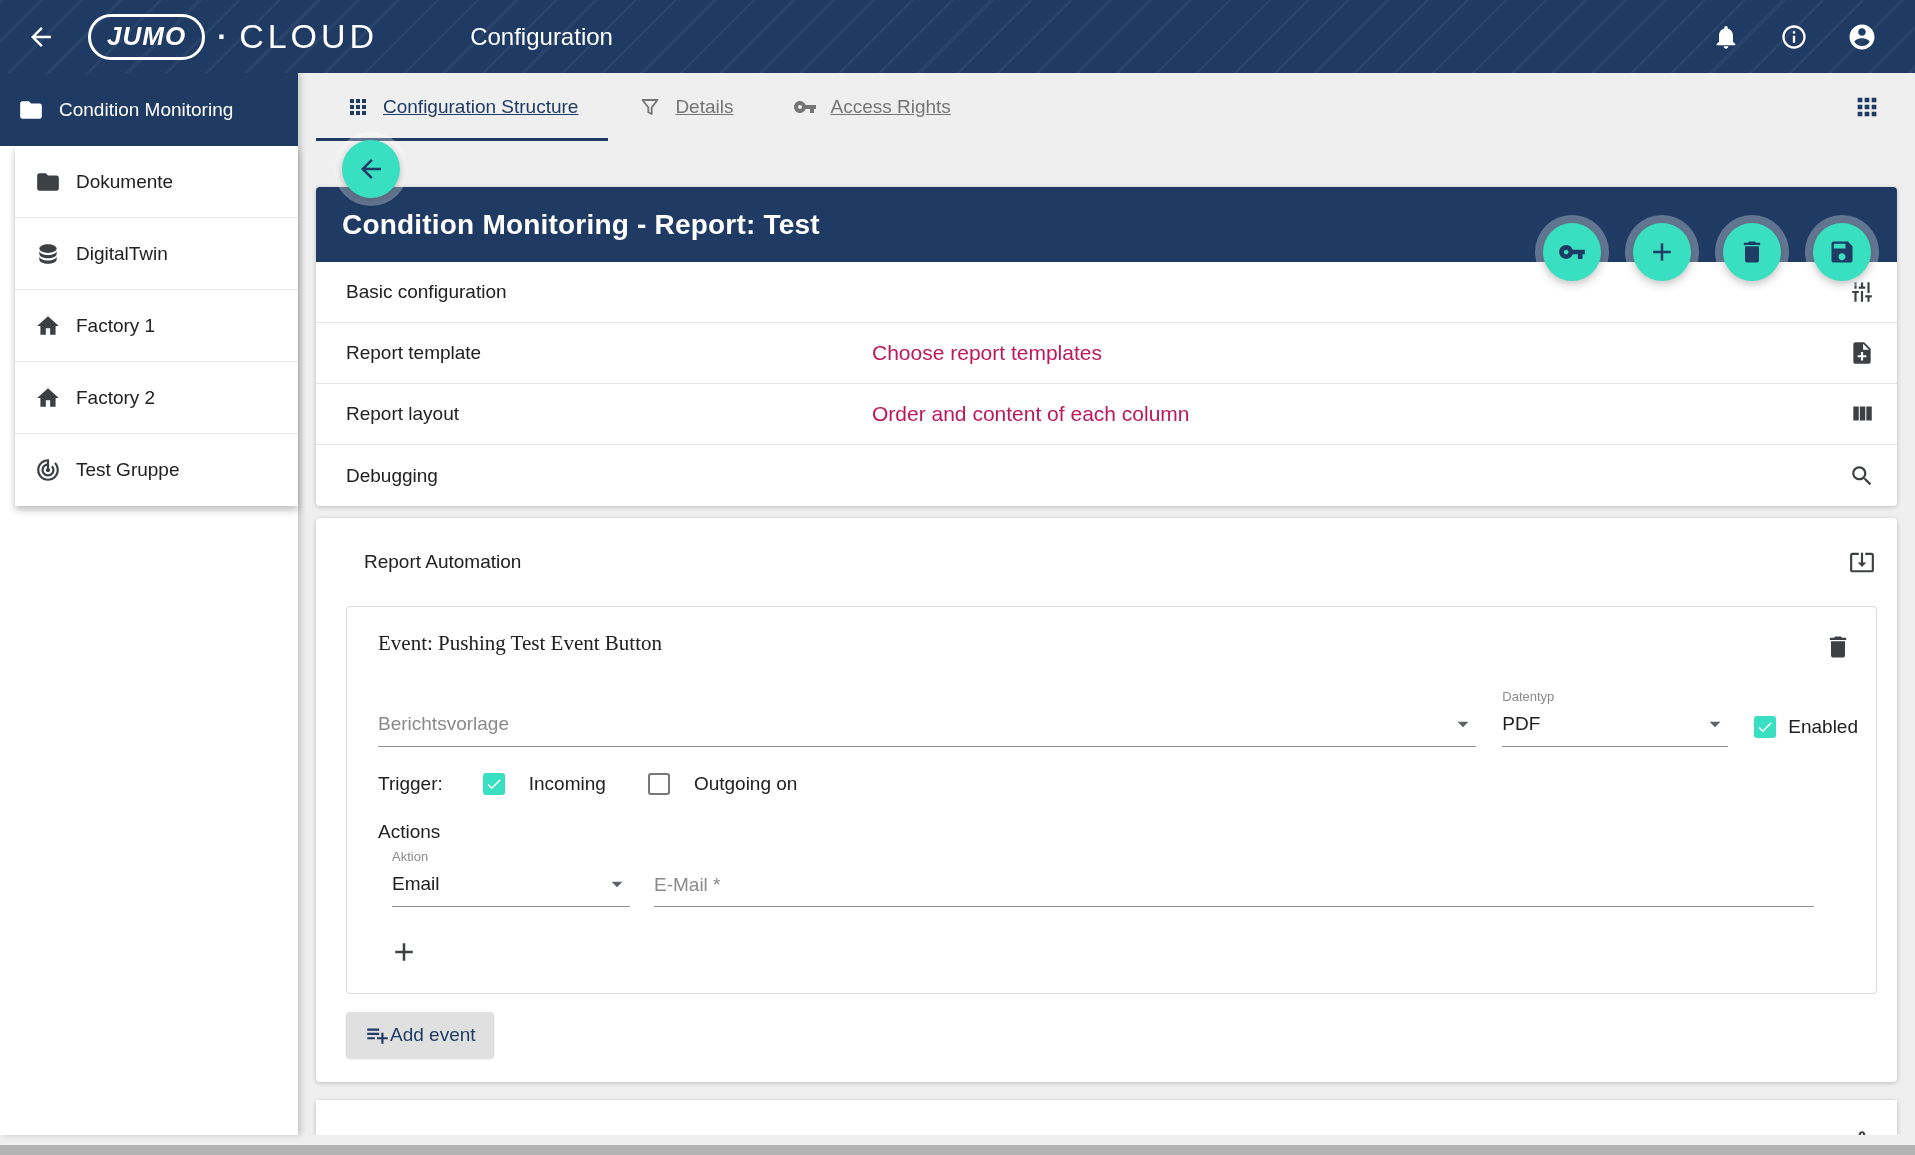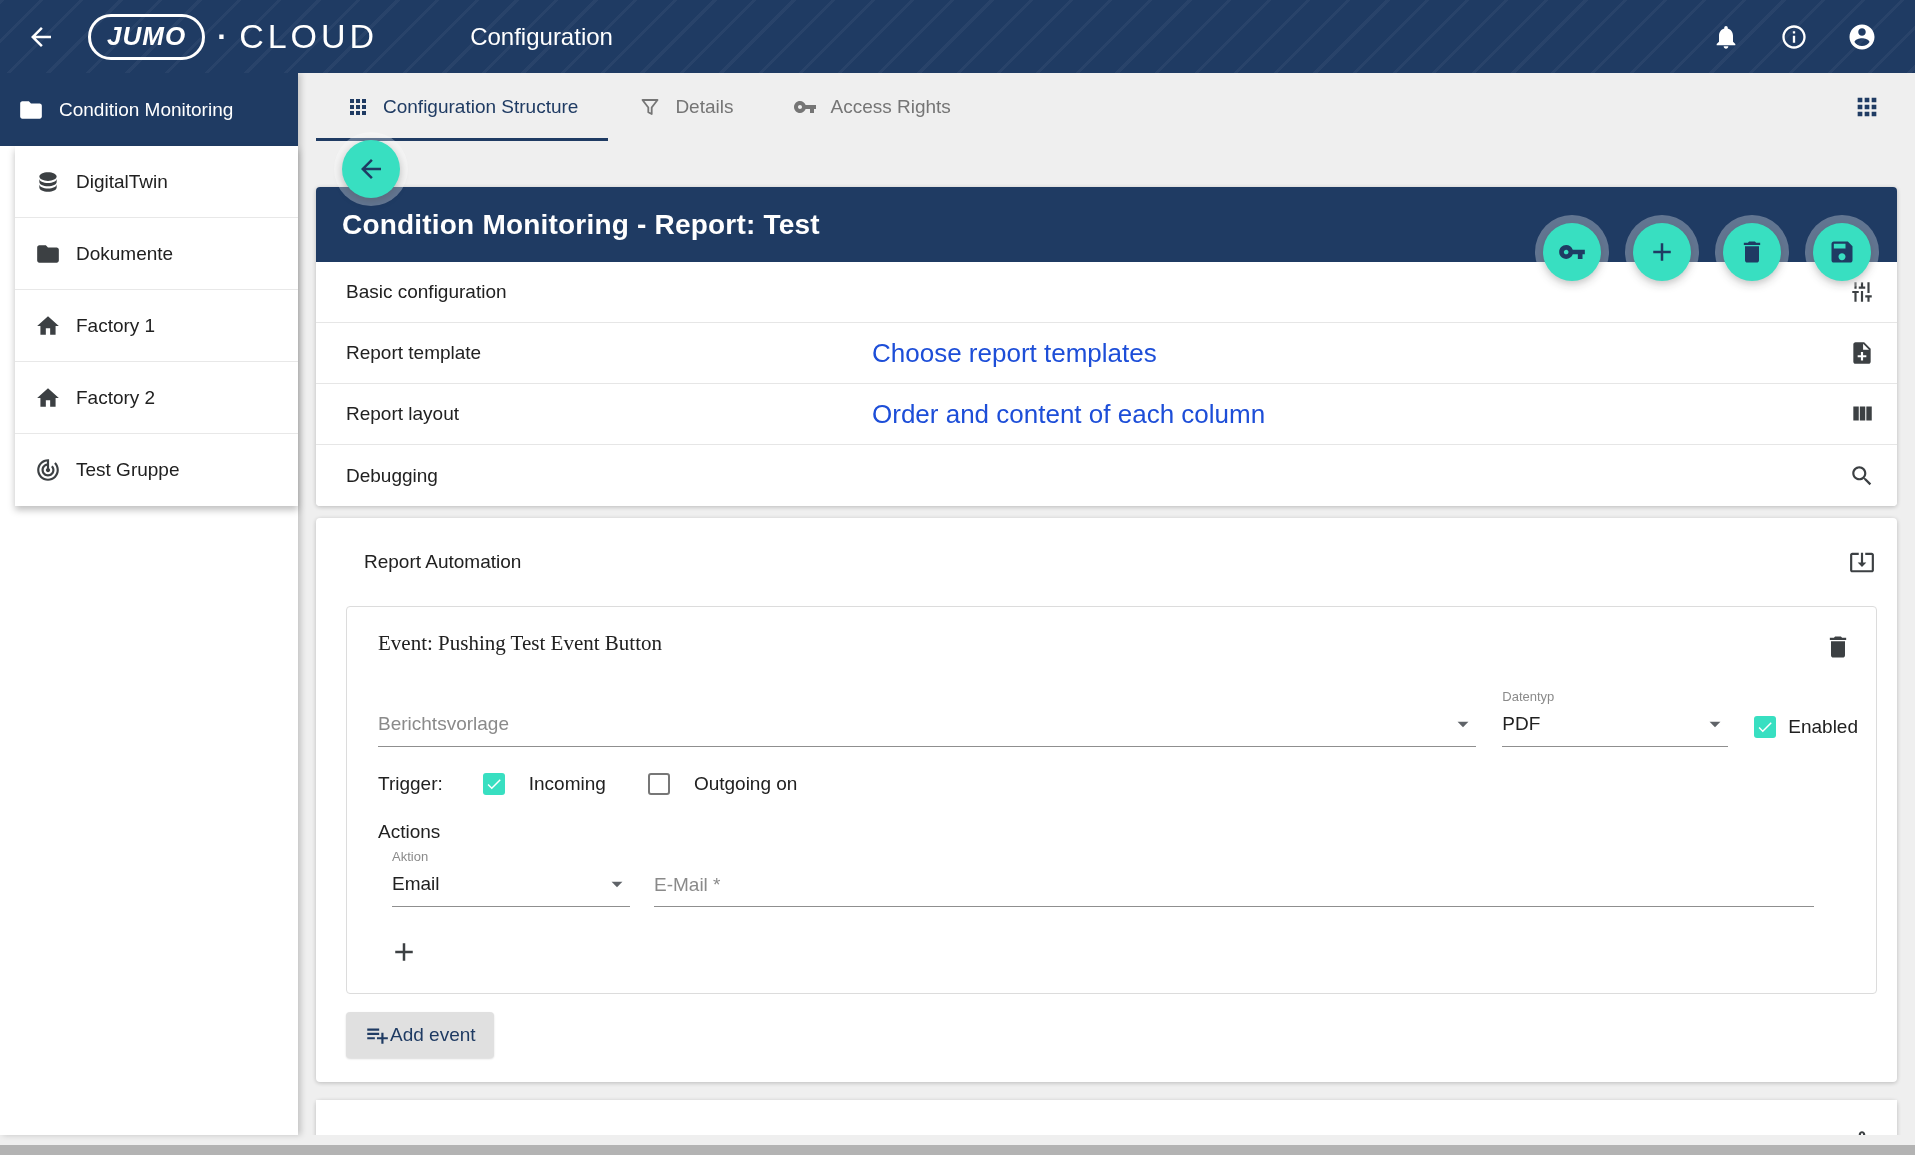--- a/index.html
+++ b/index.html
@@ -32,21 +32,21 @@
   .sidebar-item { height:72px; display:flex; align-items:center; gap:15px; padding:0 20px;
     font-size:19px; color:#212121; border-bottom:1px solid #e8e8e8; background:#fff; cursor:pointer; }
   .sidebar-item:last-child { border-bottom:none; }
   .sidebar-item .s-icon, .sidebar-selected .s-icon { display:flex; color:#3c4043; }
   .sidebar-selected .s-icon { color:#fff; }
 
   
   .main { flex:1; position:relative; overflow:hidden; }
   .tabs-row { height:68px; display:flex; align-items:stretch; padding-left:18px; }
   .tab { display:flex; align-items:center; gap:13px; padding:0 30px; font-size:19px;
-    color:#757575; position:relative; cursor:pointer; }
+    color:#757575; position:relative; cursor:pointer;text-decoration:underline; }
   .tab.active { color:#1f3b63; }
   .tab.active::after { content:""; position:absolute; left:0; right:0; bottom:0;
     height:3px; background:#1f3b63; }
   .tab .t-icon { display:flex; }
   .tabs-grid-btn { margin-left:auto; margin-right:26px; align-self:center; width:44px; height:44px;
     display:flex; align-items:center; justify-content:center; color:#1f3b63; cursor:pointer; }
 
   .content { padding:0 18px; position:relative; }
   .card { background:#fff; border-radius:4px; box-shadow:0 1px 4px rgba(0,0,0,0.22); }
 
@@ -59,21 +59,21 @@
     align-items:center; justify-content:center; cursor:pointer; color:#1f3b63;
     box-shadow:0 0 0 8px rgba(255,255,255,0.3), 0 3px 8px rgba(0,0,0,0.35); }
   .back-fab { position:absolute; left:26px; top:-47px; z-index:6; }
   .band-fabs { position:absolute; right:26px; top:36px; display:flex; gap:32px; z-index:6; }
 
   
   .row { height:61px; display:flex; align-items:center; padding:0 22px 0 30px;
     border-bottom:1px solid #e6e6e6; cursor:pointer; background:#fff; }
   .row:last-child { border-bottom:none; border-radius:0 0 4px 4px; }
   .row-label { font-size:19px; color:#212121; width:526px; flex:none; }
-  .row-value { font-size:26px; color:#1d4ed8; flex:1; }
+  .row-value { font-size:21px; color:#be185d; flex:1; }
   .row-icon { margin-left:auto; color:#3c4043; display:flex; }
 
   
   .automation-card { margin-top:12px; padding-bottom:24px; }
   .card-header { height:88px; display:flex; align-items:center; padding:0 22px 0 48px; }
   .card-header-title { font-size:19px; color:#212121; }
   .card-header-icon { margin-left:auto; color:#3c4043; display:flex; cursor:pointer; }
 
   .event-card { margin:0 20px 0 30px; border:1px solid #dcdcdc; border-radius:4px;
     padding:20px 18px 22px 16px; background:#fff; }
@@ -179,32 +179,32 @@
         <svg viewBox="0 0 24 24" width="26" height="26">
             <path d="M10 4H4c-1.1 0-1.99.9-1.99 2L2 18c0 1.1.9 2 2 2h16c1.1 0 2-.9 2-2V8c0-1.1-.9-2-2-2h-8l-2-2z" fill="currentColor"></path>
           </svg>
       </span>
       <span>Condition Monitoring</span>
     </div>
     <div class="sidebar-card">
       <div class="sidebar-item">
         <span class="s-icon">
           <svg viewBox="0 0 24 24" width="26" height="26">
-              <path d="M12 3C7.58 3 4 4.79 4 7s3.58 4 8 4 8-1.79 8-4-3.58-4-8-4zM4 9v3c0 2.21 3.58 4 8 4s8-1.79 8-4V9c0 2.21-3.58 4-8 4s-8-1.79-8-4zm0 5v3c0 2.21 3.58 4 8 4s8-1.79 8-4v-3c0 2.21-3.58 4-8 4s-8-1.79-8-4z" fill="currentColor"></path>
-            </svg>
-        </span>
-        <span>DigitalTwin</span>
+              <path d="M10 4H4c-1.1 0-1.99.9-1.99 2L2 18c0 1.1.9 2 2 2h16c1.1 0 2-.9 2-2V8c0-1.1-.9-2-2-2h-8l-2-2z" fill="currentColor"></path>
+            </svg>
+        </span>
+        <span>Dokumente</span>
       </div>
       <div class="sidebar-item">
         <span class="s-icon">
           <svg viewBox="0 0 24 24" width="26" height="26">
-              <path d="M10 4H4c-1.1 0-1.99.9-1.99 2L2 18c0 1.1.9 2 2 2h16c1.1 0 2-.9 2-2V8c0-1.1-.9-2-2-2h-8l-2-2z" fill="currentColor"></path>
-            </svg>
-        </span>
-        <span>Dokumente</span>
+              <path d="M12 3C7.58 3 4 4.79 4 7s3.58 4 8 4 8-1.79 8-4-3.58-4-8-4zM4 9v3c0 2.21 3.58 4 8 4s8-1.79 8-4V9c0 2.21-3.58 4-8 4s-8-1.79-8-4zm0 5v3c0 2.21 3.58 4 8 4s8-1.79 8-4v-3c0 2.21-3.58 4-8 4s-8-1.79-8-4z" fill="currentColor"></path>
+            </svg>
+        </span>
+        <span>DigitalTwin</span>
       </div>
       <div class="sidebar-item">
         <span class="s-icon">
           <svg viewBox="0 0 24 24" width="26" height="26">
               <path d="M10 20v-6h4v6h5v-8h3L12 3 2 12h3v8z" fill="currentColor"></path>
             </svg>
         </span>
         <span>Factory 1</span>
       </div>
       <div class="sidebar-item">

